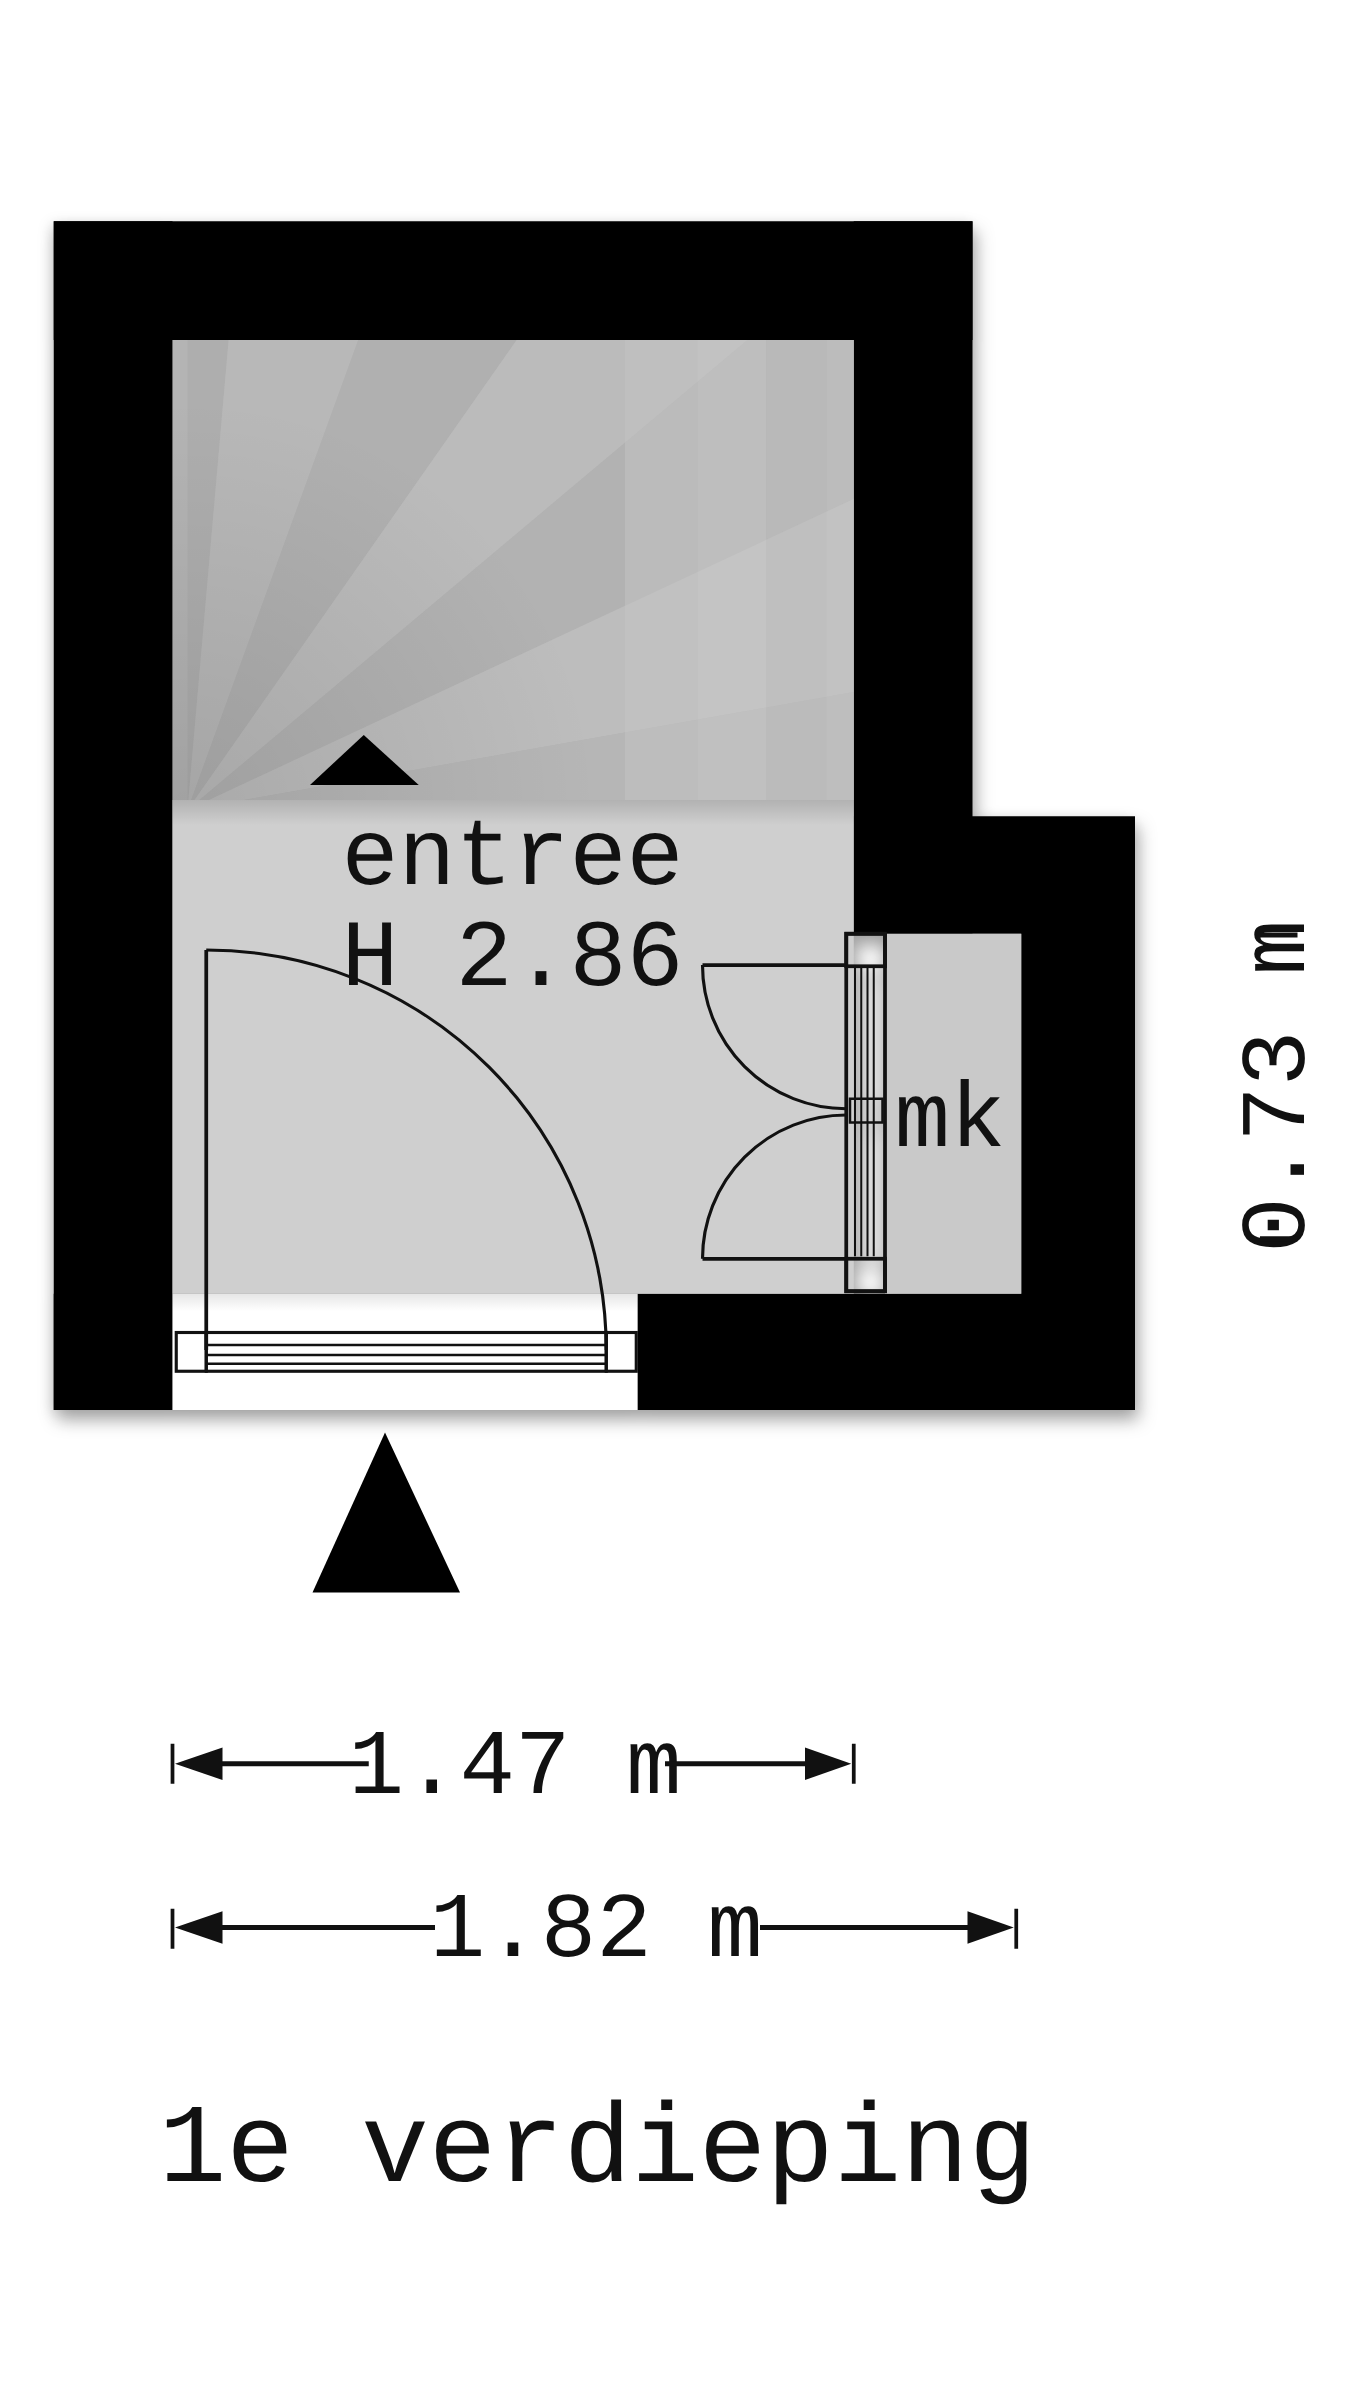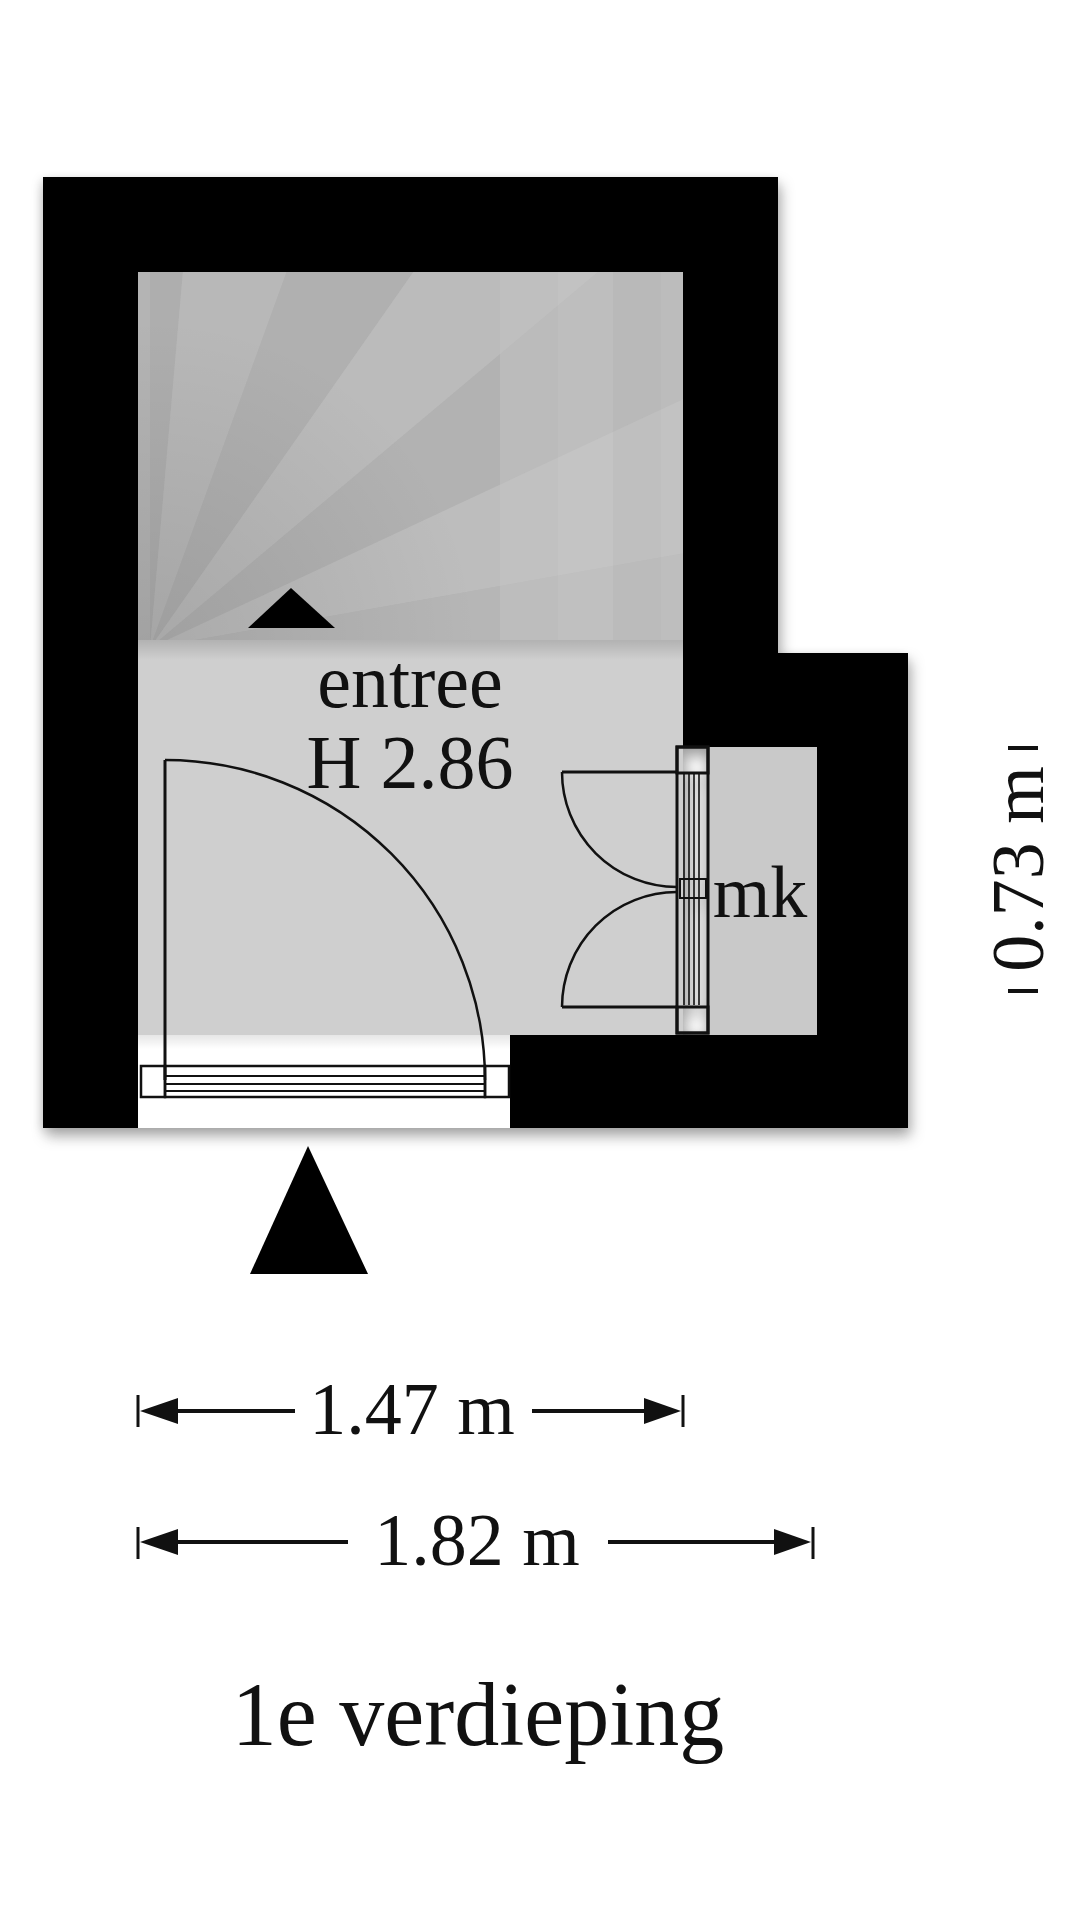--- a/index.html
+++ b/index.html
@@ -1,17 +1,17 @@
 <!DOCTYPE html>
 <html><head>
 <meta charset="utf-8">
 <style>
   html,body{margin:0;padding:0;background:#ffffff;}
   .page{position:relative;width:1080px;height:1920px;background:#ffffff;overflow:hidden;
-        font-family:Liberation Serif, serif;}
+        font-family:Liberation Mono, monospace;}
   svg{position:absolute;left:0;top:0;}
   .plan-shadow{filter:drop-shadow(3px 8px 7px rgba(0,0,0,0.30)) drop-shadow(-2px 2px 5px rgba(0,0,0,0.12));}
   .lbl{fill:#111111;}
   .lbl-room{font-size:76px;}
   .lbl-mk{font-size:74px;}
   .lbl-dim{font-size:74px;}
   .lbl-title{font-size:90px;}
   .ln{stroke:#111111;fill:none;}
   .dimln{stroke:#111111;stroke-width:4;}
   .dimtick{stroke:#111111;stroke-width:3;}

